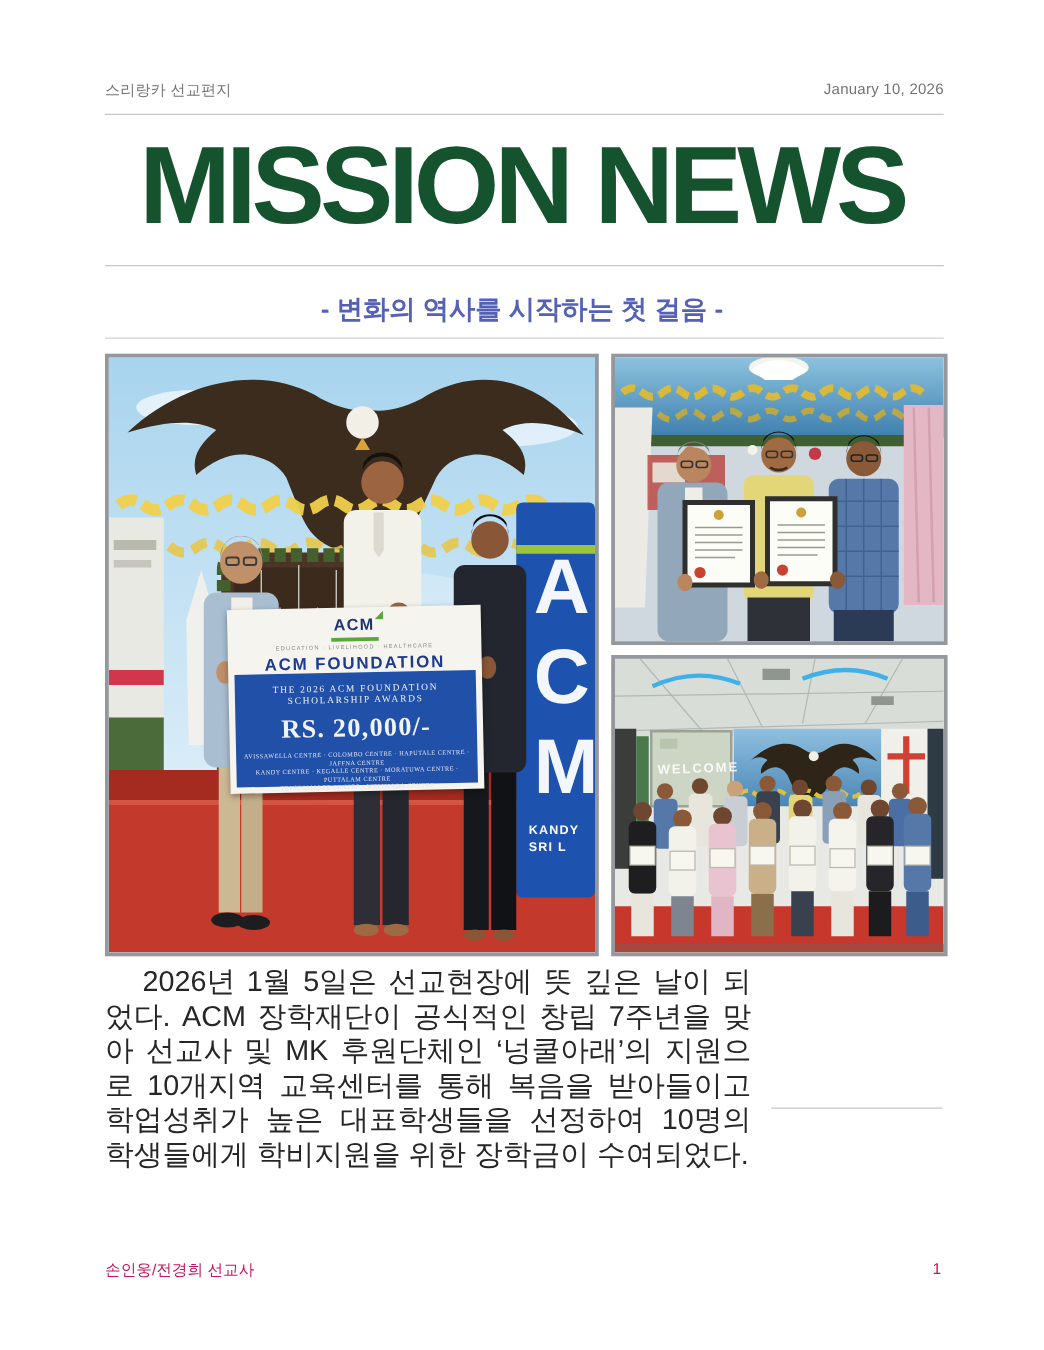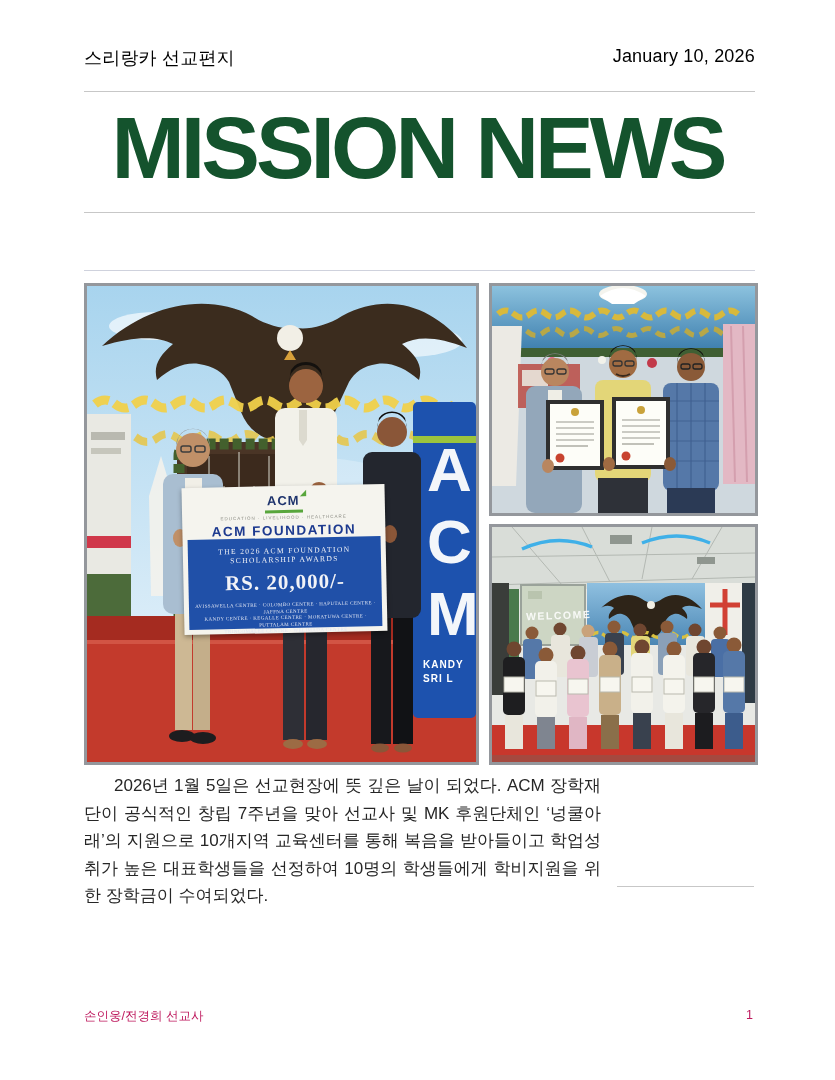--- a/index.html
+++ b/index.html
@@ -1,18 +1,18 @@
 <!DOCTYPE html>
 <html><head>
 <meta charset="utf-8">
 <style>
   html,body{margin:0;padding:0;background:#ffffff;}
   .page{position:relative;width:835px;height:1080px;background:#ffffff;overflow:hidden;
         font-family:"Liberation Sans","DejaVu Sans",sans-serif;color:#222;}
-  .hdr{position:absolute;top:46px;font-size:18px;color:#000000;letter-spacing:.2px;}
+  .hdr{position:absolute;top:64px;font-size:12px;color:#737373;letter-spacing:.2px;}
   .hdr-left{left:84px;}
   .hdr-right{right:80px;}
   .rule{position:absolute;left:84px;width:671px;height:1px;background:#c7c7c7;}
   .r1{top:91px;}
   .r2{top:212px;}
   .r3{top:270px;background:#cfd2dd;}
   .masthead{position:absolute;top:98px;left:0;width:100%;margin:0;text-align:center;
             font-size:88px;font-weight:700;letter-spacing:-4px;color:#14532d;line-height:100px;}
   .subtitle{position:absolute;top:233px;left:0;width:100%;text-align:center;
             font-size:21px;font-weight:700;color:#5561b5;}
@@ -38,21 +38,21 @@
   .cheque-centres{margin-top:7px;font-size:5px;line-height:6.5px;letter-spacing:.4px;color:#dfe4f2;}
   
   .banner-letters{position:absolute;left:340px;top:148px;width:90px;color:#ffffff;font-weight:700;
           font-size:62px;line-height:72px;text-align:left;opacity:.95;}
   .banner-words{position:absolute;left:336px;top:372px;width:80px;color:#ffffff;font-weight:700;
           font-size:10px;line-height:14px;letter-spacing:1px;}
   
   .welcome-text{position:absolute;left:34px;top:82px;width:70px;color:rgba(255,255,255,.85);
           font-size:10.5px;font-weight:700;letter-spacing:1.5px;transform:rotate(-2deg);}
   
-  .article{position:absolute;left:84px;top:772px;width:517px;font-size:17px;line-height:27.5px;
+  .article{position:absolute;left:84px;top:772px;width:517px;font-size:23px;line-height:27.5px;
            color:#262626;text-align:justify;}
   .article p{margin:0 0 13px 0;text-indent:30px;}
   .caption{position:absolute;left:617px;top:777px;width:140px;font-size:13.5px;line-height:23px;
            color:#3d3d3d;text-align:justify;}
   .caption-rule{position:absolute;left:617px;top:886px;width:137px;height:1px;background:#c7c7c7;}
   .ftr{position:absolute;top:1008px;font-size:12.5px;color:#be185d;}
   .ftr-left{left:84px;}
   .ftr-right{right:82px;}
 </style>
 </head>
@@ -60,20 +60,21 @@
 
 <div class="page">
 
   <div class="hdr hdr-left">스리랑카 선교편지</div>
   <div class="hdr hdr-right">January 10, 2026</div>
   <div class="rule r1"></div>
 
   <h1 class="masthead">MISSION NEWS</h1>
   <div class="rule r2"></div>
 
+  <div class="subtitle">- 변화의 역사를 시작하는 첫 걸음 -</div>
   <div class="rule r3"></div>
 
   <div class="photo photo-main">
     <svg viewBox="0 0 389 476" preserveAspectRatio="none">
       <defs>
         <linearGradient id="sky1" x1="0" y1="0" x2="0" y2="1">
           <stop offset="0" stop-color="#a8d4ee"></stop>
             <stop offset="1" stop-color="#d9ecf8"></stop>
         </linearGradient>
       </defs>

